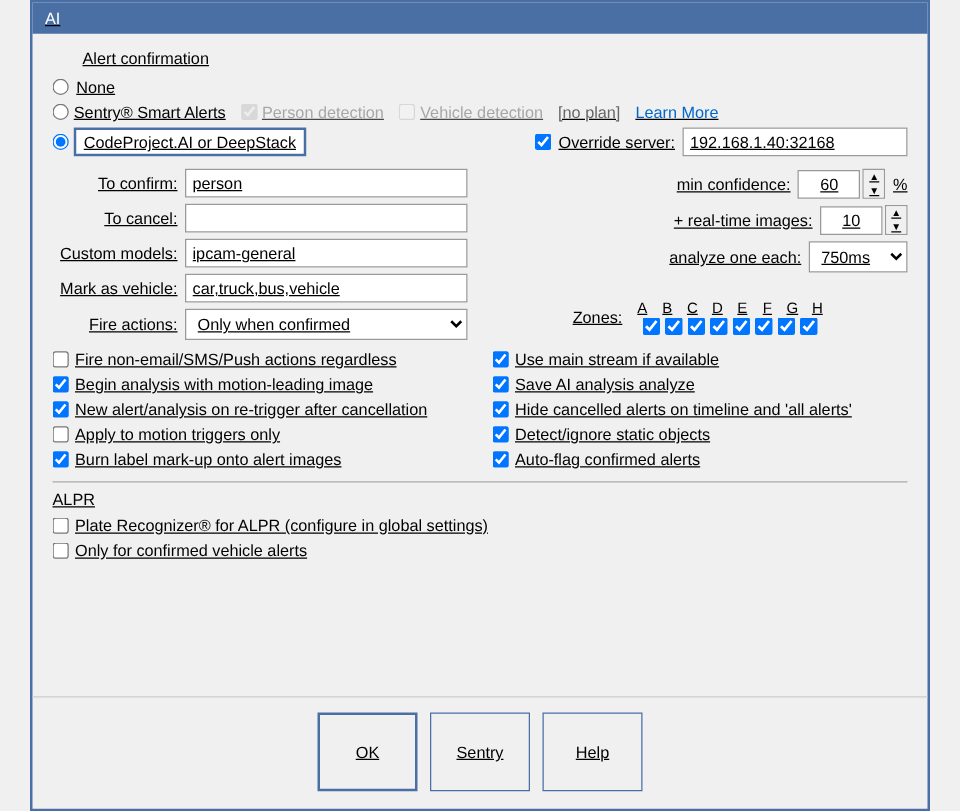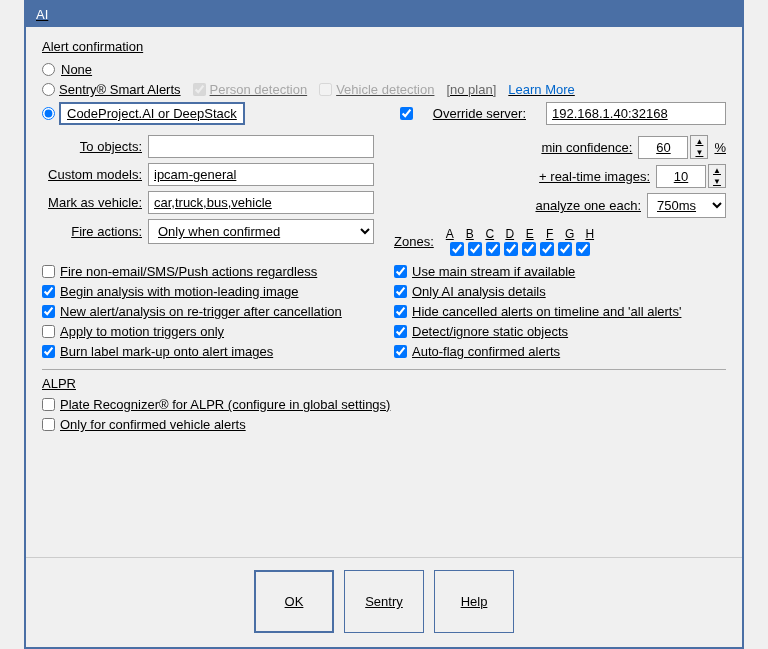--- a/index.html
+++ b/index.html
@@ -31,20 +31,21 @@
       align-items: center;
     }
     .content {
       padding: 12px 16px;
       flex: 1;
     }
     .section-label {
       font-size: 13px;
       color: #000;
       margin-bottom: 8px;
+      margin-left: 24px;
     }
     .radio-row {
       display: flex;
       align-items: center;
       margin-bottom: 5px;
       gap: 6px;
     }
     .radio-row label {
       display: flex;
       align-items: center;
@@ -68,21 +69,21 @@
       padding: 2px 6px;
       background: white;
       font-size: 13px;
       display: flex;
       align-items: center;
       gap: 4px;
     }
     .override-group {
       display: flex;
       align-items: center;
-      gap: 20px;
+      gap: 6px;
       flex: 1;
       justify-content: flex-end;
     }
     .override-input {
       width: 180px;
       border: 1px solid #999;
       padding: 3px 5px;
       font-size: 13px;
       background: white;
     }
@@ -163,22 +164,22 @@
       justify-content: center;
       padding: 0;
       line-height: 1;
     }
     .pct-label { font-size: 13px; }
     .zones-section {
       display: flex;
       align-items: center;
       gap: 8px;
       font-size: 13px;
-      justify-content: flex-start;
-      margin-top: 4px;
+      justify-content: center;
+      margin-top: 16px;
     }
     .zones-grid {
       display: flex;
       flex-direction: column;
       align-items: center;
       gap: 1px;
     }
     .zones-letters {
       display: flex;
       gap: 4px;
@@ -307,21 +308,25 @@
         <input type="checkbox" checked="" style="">
         <label>Override server:</label>
         <input type="text" class="override-input" value="192.168.1.40:32168" style="">
       </div>
     </div>
 
     <div class="form-grid">
 
       <div class="left-col">
         <div class="form-row">
-          <label>To objects:</label>
+          <label>To confirm:</label>
+          <input type="text" value="person" style="">
+        </div>
+        <div class="form-row">
+          <label>To cancel:</label>
           <input type="text" value="" style="">
         </div>
         <div class="form-row">
           <label>Custom models:</label>
           <input type="text" value="ipcam-general" style="">
         </div>
         <div class="form-row">
           <label>Mark as vehicle:</label>
           <input type="text" value="car,truck,bus,vehicle" style="">
         </div>
@@ -409,21 +414,21 @@
         <input type="checkbox" id="cb6" checked="" style="">
         <label for="cb6">Use main stream if available</label>
       </div>
 
       <div class="checkbox-item">
         <input type="checkbox" id="cb2" checked="" style="">
         <label for="cb2">Begin analysis with motion-leading image</label>
       </div>
       <div class="checkbox-item">
         <input type="checkbox" id="cb7" checked="" style="">
-        <label for="cb7">Only AI analysis details</label>
+        <label for="cb7">Save AI analysis analyze</label>
       </div>
 
       <div class="checkbox-item">
         <input type="checkbox" id="cb3" checked="" style="">
         <label for="cb3">New alert/analysis on re-trigger after cancellation</label>
       </div>
       <div class="checkbox-item">
         <input type="checkbox" id="cb4" checked="" style="">
         <label for="cb4">Hide cancelled alerts on timeline and  'all alerts'</label>
       </div>

